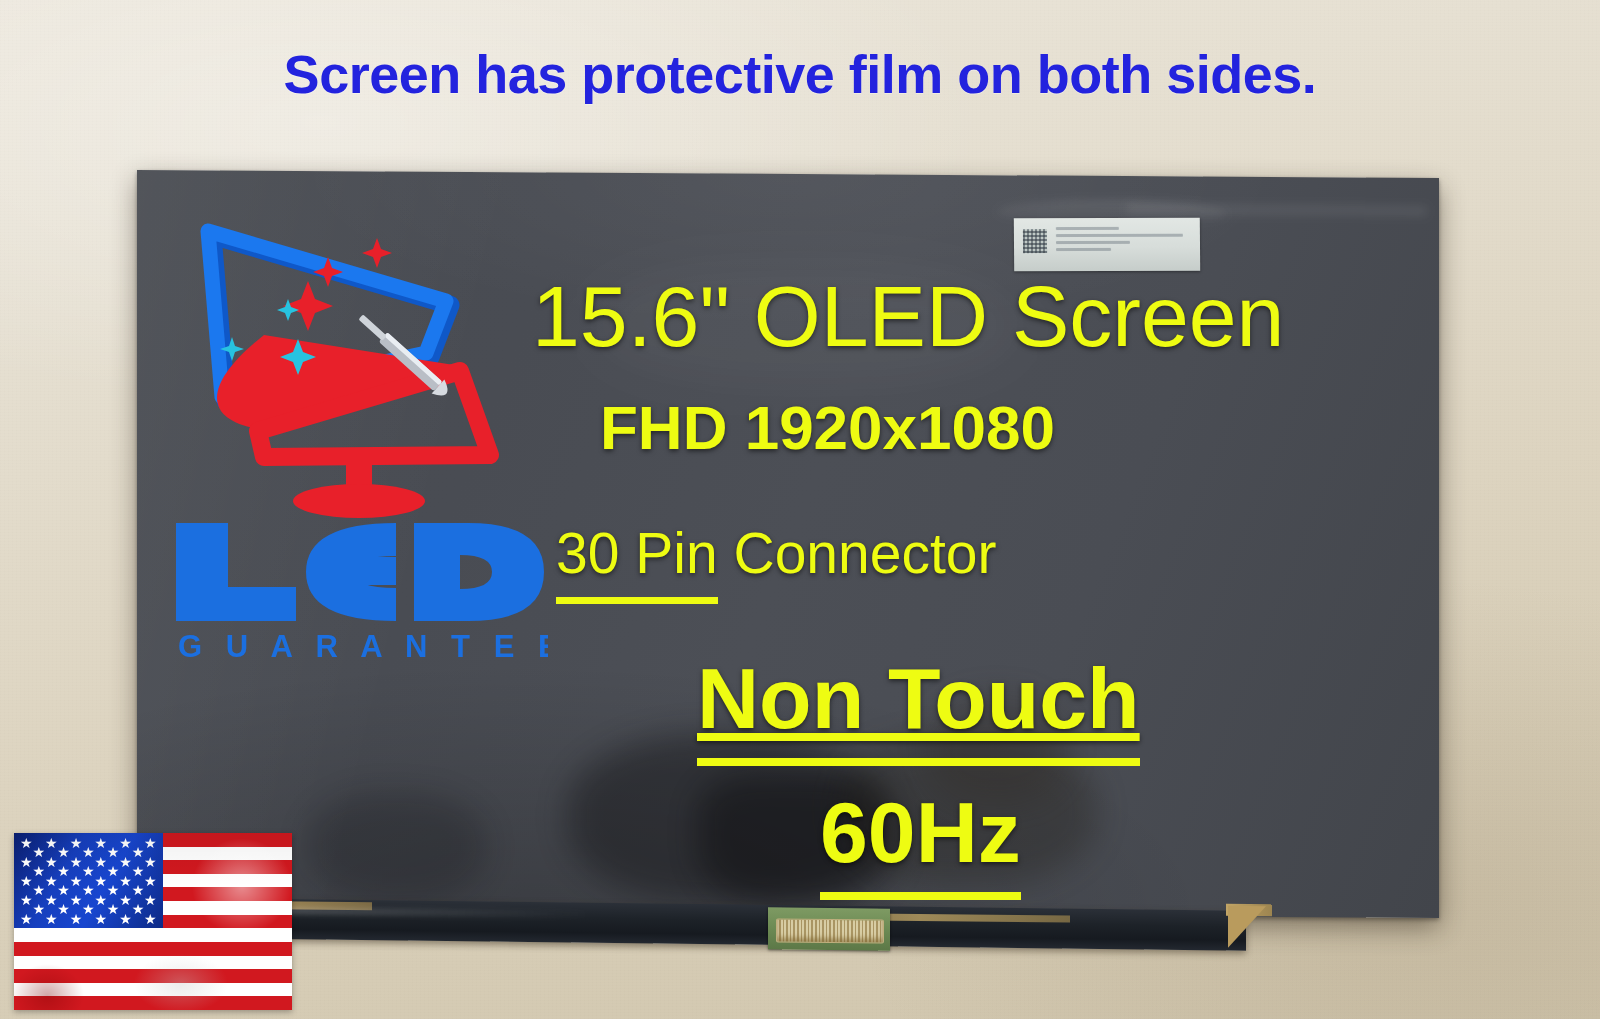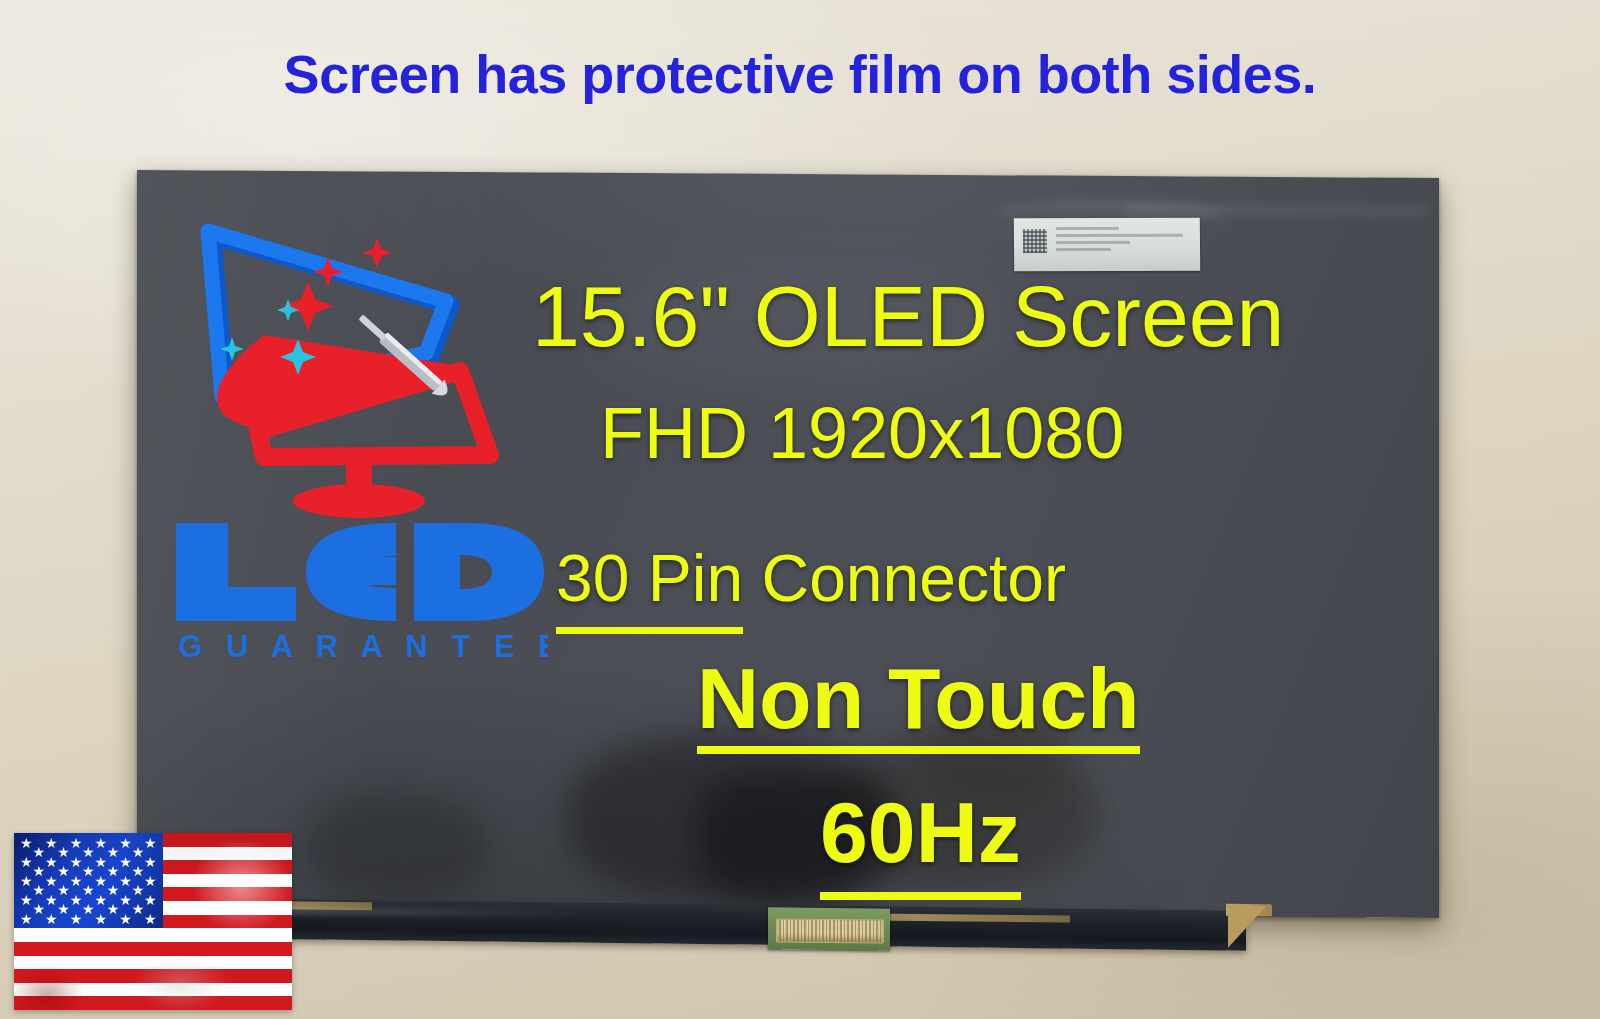--- a/index.html
+++ b/index.html
@@ -175,27 +175,27 @@
   
   .spec{
     position:absolute;z-index:30;
     color:#eefc12;
     font-family:"Liberation Sans", sans-serif;
     white-space:nowrap;
     line-height:1;
     text-shadow:0 2px 5px rgba(0,0,0,.55);
   }
   #spec-size{left:532px;top:273px;font-size:86px;font-weight:400;}
-  #spec-res {left:600px;top:397px;font-size:72px;font-weight:400;}
-  #spec-pin {left:556px;top:545px;font-size:66px;font-weight:400;}
+  #spec-res {left:600px;top:397px;font-size:62px;font-weight:700;}
+  #spec-pin {left:556px;top:525px;font-size:57px;font-weight:400;}
   #spec-pin .u{
     border-bottom:7px solid #eefc12;padding-bottom:12px;
   }
   #spec-touch{left:697px;top:655px;font-size:86px;font-weight:bold;}
-  #spec-touch .u{border-bottom:8px solid #eefc12;padding-bottom:0;}
+  #spec-touch .u{border-bottom:8px solid #eefc12;padding-bottom:12px;text-decoration:underline;}
   #spec-hz{left:820px;top:789px;font-size:86px;font-weight:bold;}
   #spec-hz .u{border-bottom:8px solid #eefc12;padding-bottom:12px;}
 
   
   #flag{
     position:absolute;left:14px;top:833px;width:278px;height:177px;z-index:45;
     box-shadow:0 2px 6px rgba(0,0,0,.3);
     overflow:hidden;
     background:#fff;
   }

